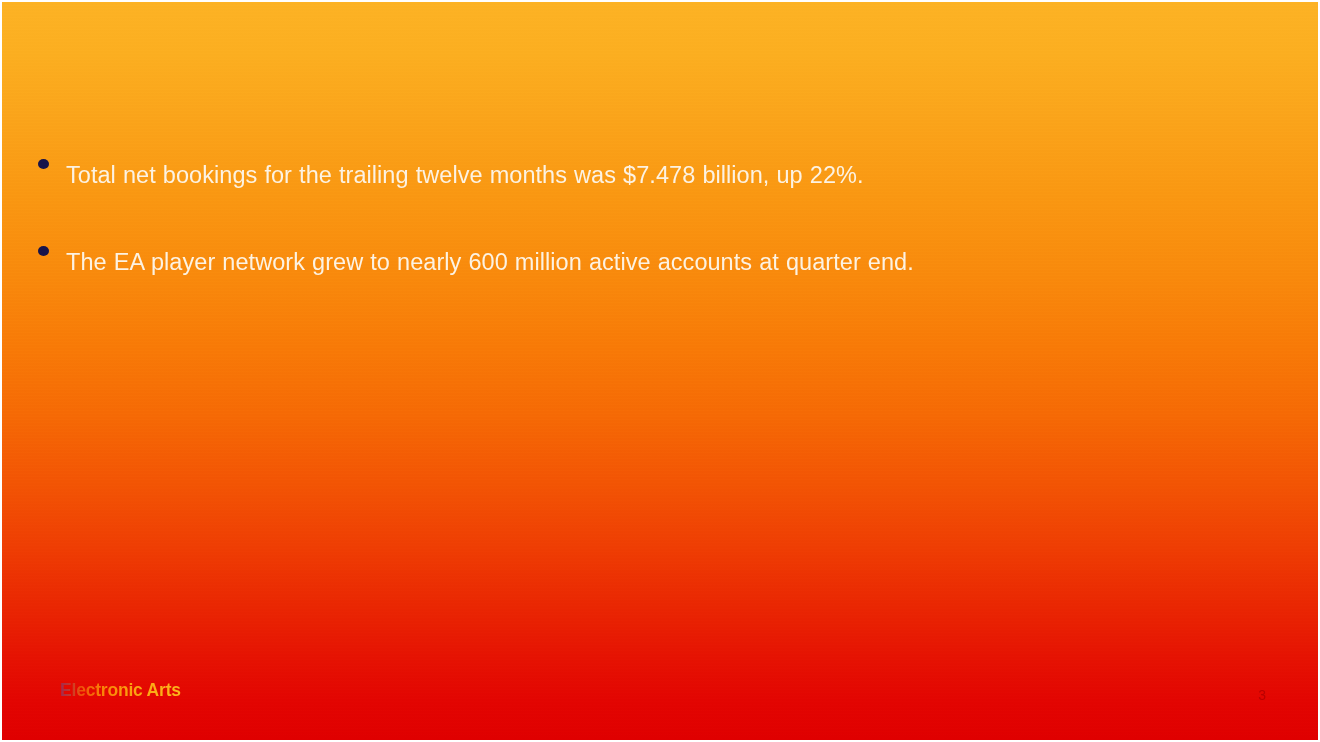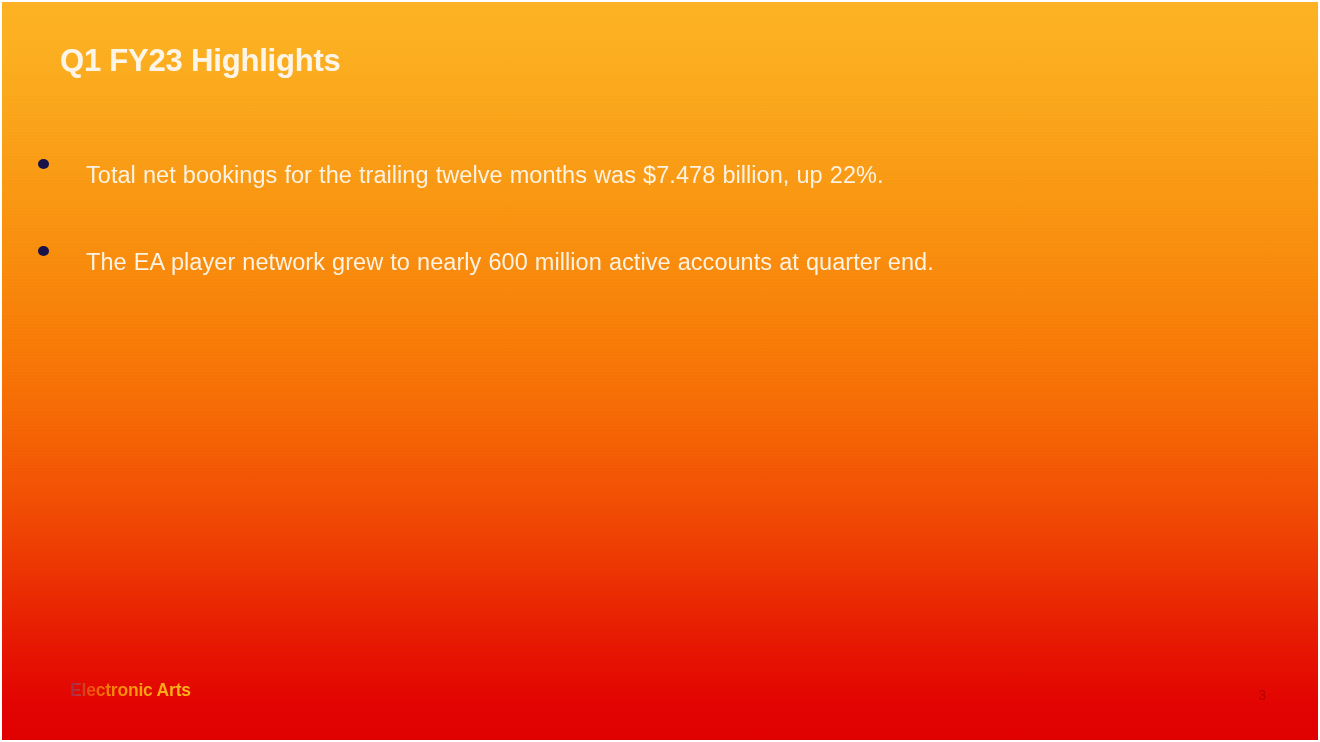--- a/index.html
+++ b/index.html
@@ -74,21 +74,21 @@
   .bullet-list {
     position: absolute;
     left: 0;
     top: 138px;
     width: 1260px;
   }
 
   .bullet-item {
     position: relative;
     display: block;
-    padding-left: 84px;
+    padding-left: 64px;
     margin-bottom: 17px;
     min-height: 54px;
   }
 
   .bullet-dot {
     position: absolute;
     left: 36px;
     top: 19px;
     width: 11px;
     height: 10px;
@@ -106,21 +106,21 @@
     max-width: 1140px;
     word-spacing: 0.5px;
   }
 
   
   .bullet-item.two-line { min-height: 124px; }
 
   
   .ea-logo {
     position: absolute;
-    left: 68px;
+    left: 58px;
     top: 676px;
     font-size: 17.5px;
     font-weight: 700;
     letter-spacing: -0.2px;
     line-height: 24px;
     white-space: nowrap;
     background: linear-gradient(
       90deg,
       #9c2d55 0%,
       #c43a2f 9%,
@@ -146,21 +146,20 @@
     line-height: 18px;
     color: #b30000;
     opacity: .85;
   }
 </style>
 </head>
 <body>
 
 <div class="slide">
 
-  <h1 class="slide-title">Q1 FY23 Highlights</h1>
 
   <div class="bullet-list">
 
     <div class="bullet-item">
       <span class="bullet-dot"></span>
       <span class="bullet-text">Total net bookings for the trailing twelve months was $7.478 billion, up 22%.</span>
     </div>
 
 
     <div class="bullet-item">

